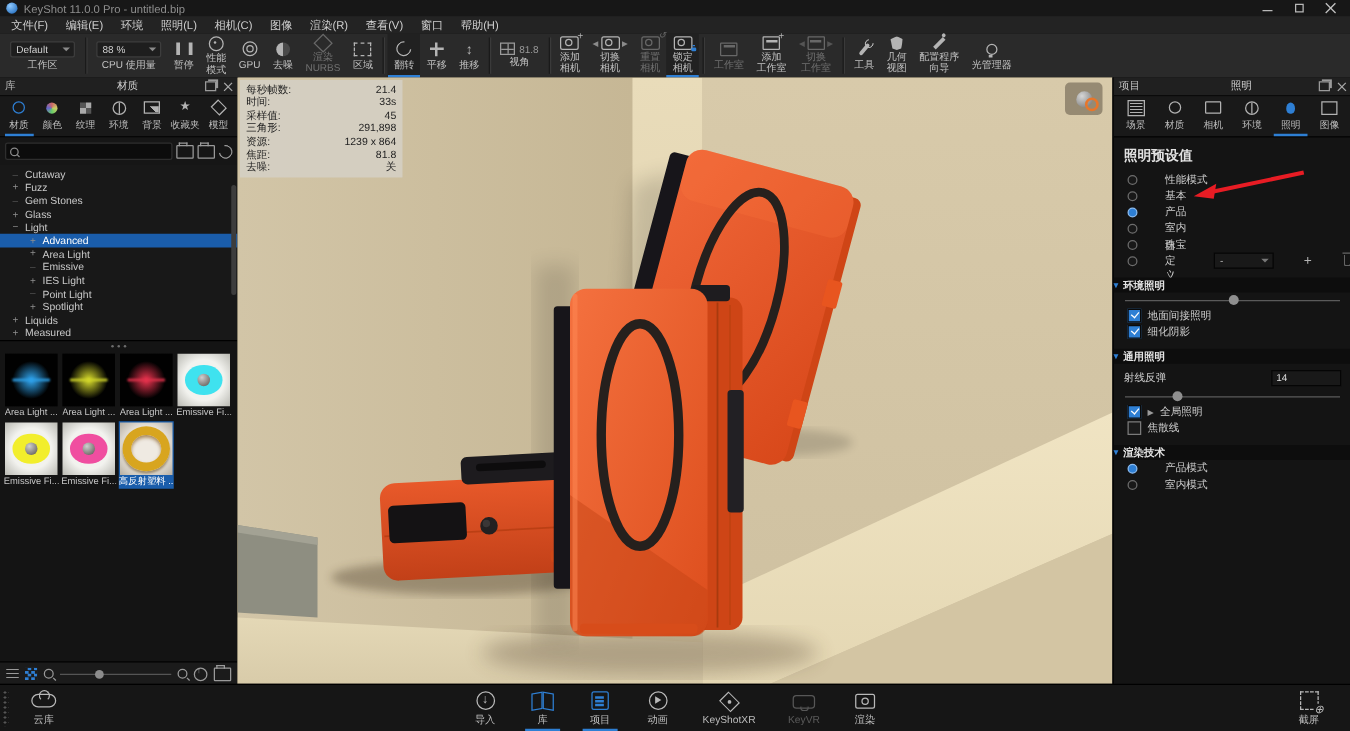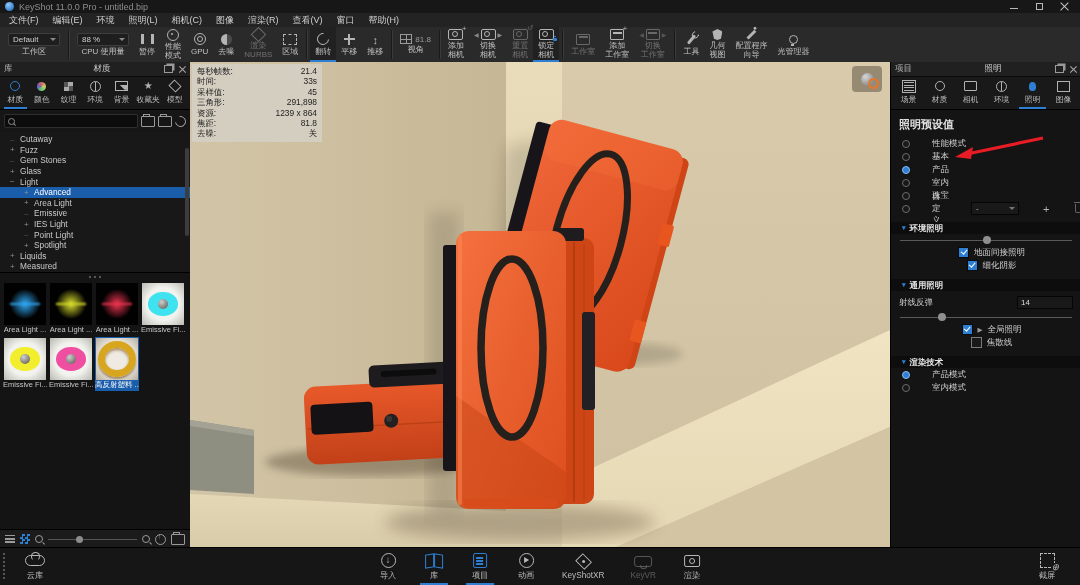--- a/index.html
+++ b/index.html
@@ -137,28 +137,28 @@
   
   .sec-title{font-size:11px;color:#e2e2e2;font-weight:bold;padding:7px 8px 5px;}
   .radio-row{display:flex;align-items:center;gap:22px;height:13px;padding-left:11px;color:#cfcfcf;}
   .rad{width:8px;height:8px;border-radius:50%;border:1px solid #6d6d6d;background:#181818;flex:0 0 auto;box-sizing:border-box;}
   .radio-row.selected .rad{background:var(--accent);border-color:#8cbcf0;}
   .dd{width:74px;height:11px;background:#191919;border:1px solid #050505;color:#bbb;display:flex;align-items:center;padding:0 4px;font-size:8px;position:relative;margin-left:4px;}
   .dd::after{content:'';position:absolute;right:3px;top:4px;border:3px solid transparent;border-top-color:#777;}
   .mini-btn{color:#b5b5b5;font-size:11px;line-height:10px;padding:0 2px;}
   .trash-icon{width:7px;height:8px;border:1.2px solid #787878;border-top:none;border-radius:0 0 2px 2px;position:relative;margin-left:2px;opacity:.8;}
   .trash-icon::before{content:'';position:absolute;top:-2.4px;left:-2.2px;width:9.5px;height:1.2px;background:#787878;}
-  .sec-bar{height:12px;background:#0d0d0d;display:flex;align-items:center;gap:4px;padding:0 11px;margin-top:7px;color:#e3e3e3;font-weight:bold;font-size:8.4px;flex:0 0 auto;}
+  .sec-bar{height:12px;background:#0d0d0d;display:flex;align-items:center;gap:4px;padding:0 0;margin-top:7px;color:#e3e3e3;font-weight:bold;font-size:8.4px;flex:0 0 auto;}
   .chev{color:var(--accent);font-size:7px;}
   .prop-row{display:flex;align-items:center;justify-content:space-between;padding:5px 8px 2px;color:#cfcfcf;}
   .num-box{width:48px;height:11px;background:#191919;border:1px solid #050505;color:#ddd;font-size:8px;display:flex;align-items:center;padding:0 3px;}
   .slider{height:11px;position:relative;margin:1px 9px 0;}
   .slider .track{position:absolute;top:5px;left:0;right:0;height:1px;background:#5a5a5a;}
   .slider .knob{position:absolute;top:1.4px;width:8px;height:8px;border-radius:50%;background:#8f8f8f;}
-  .check-row{display:flex;align-items:center;gap:5px;height:13px;padding-left:11px;color:#cfcfcf;justify-content:center;}
+  .check-row{display:flex;align-items:center;gap:5px;height:13px;padding-left:11px;color:#cfcfcf;}
   .cbx{width:9px;height:9px;background:var(--accent);border:1px solid #0a0a0a;position:relative;flex:0 0 auto;}
   .cbx::after{content:'';position:absolute;left:2.6px;top:0.4px;width:2.6px;height:5.4px;border:solid #fff;border-width:0 1.6px 1.6px 0;transform:rotate(40deg);}
   .cbx.off{background:#1a1a1a;border:1px solid #7a7a7a;}
   .cbx.off::after{display:none;}
   .exp-tri{color:#9a9a9a;font-size:6.5px;}
   .arrow-overlay{position:absolute;left:0;top:0;width:190px;height:486px;pointer-events:none;z-index:5;}
   .arrow-line{stroke:var(--arrow);stroke-width:3.2;}
   .arrow-head{fill:var(--arrow);}
   
   .viewport{position:absolute;left:190px;top:62px;width:700px;height:486px;overflow:hidden;background:#cabb9a;}

